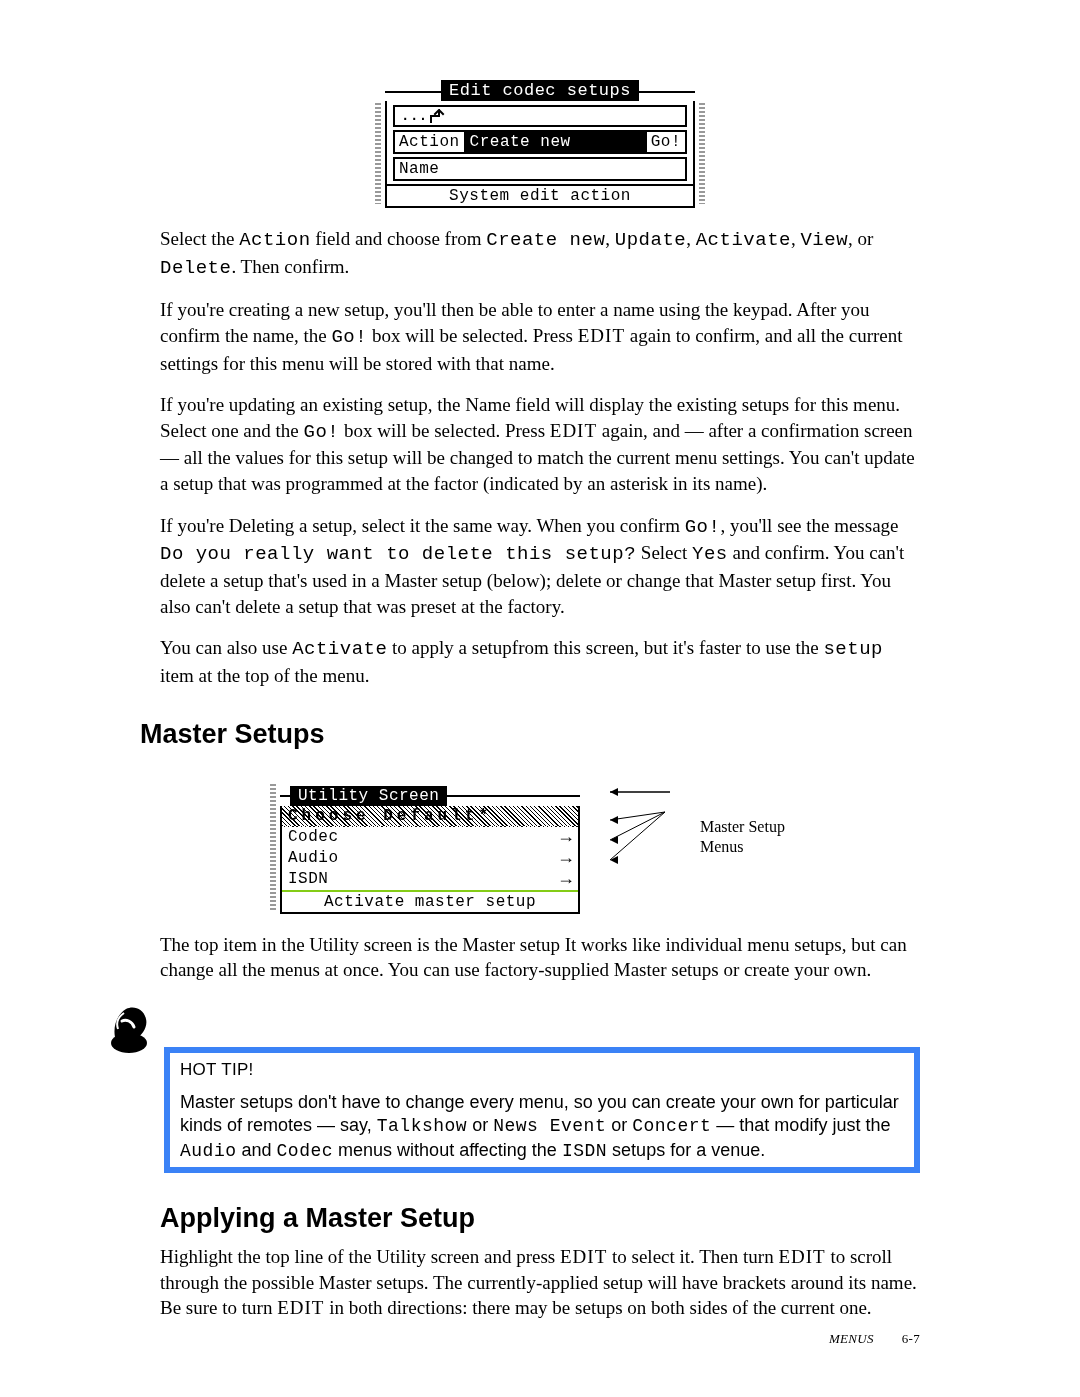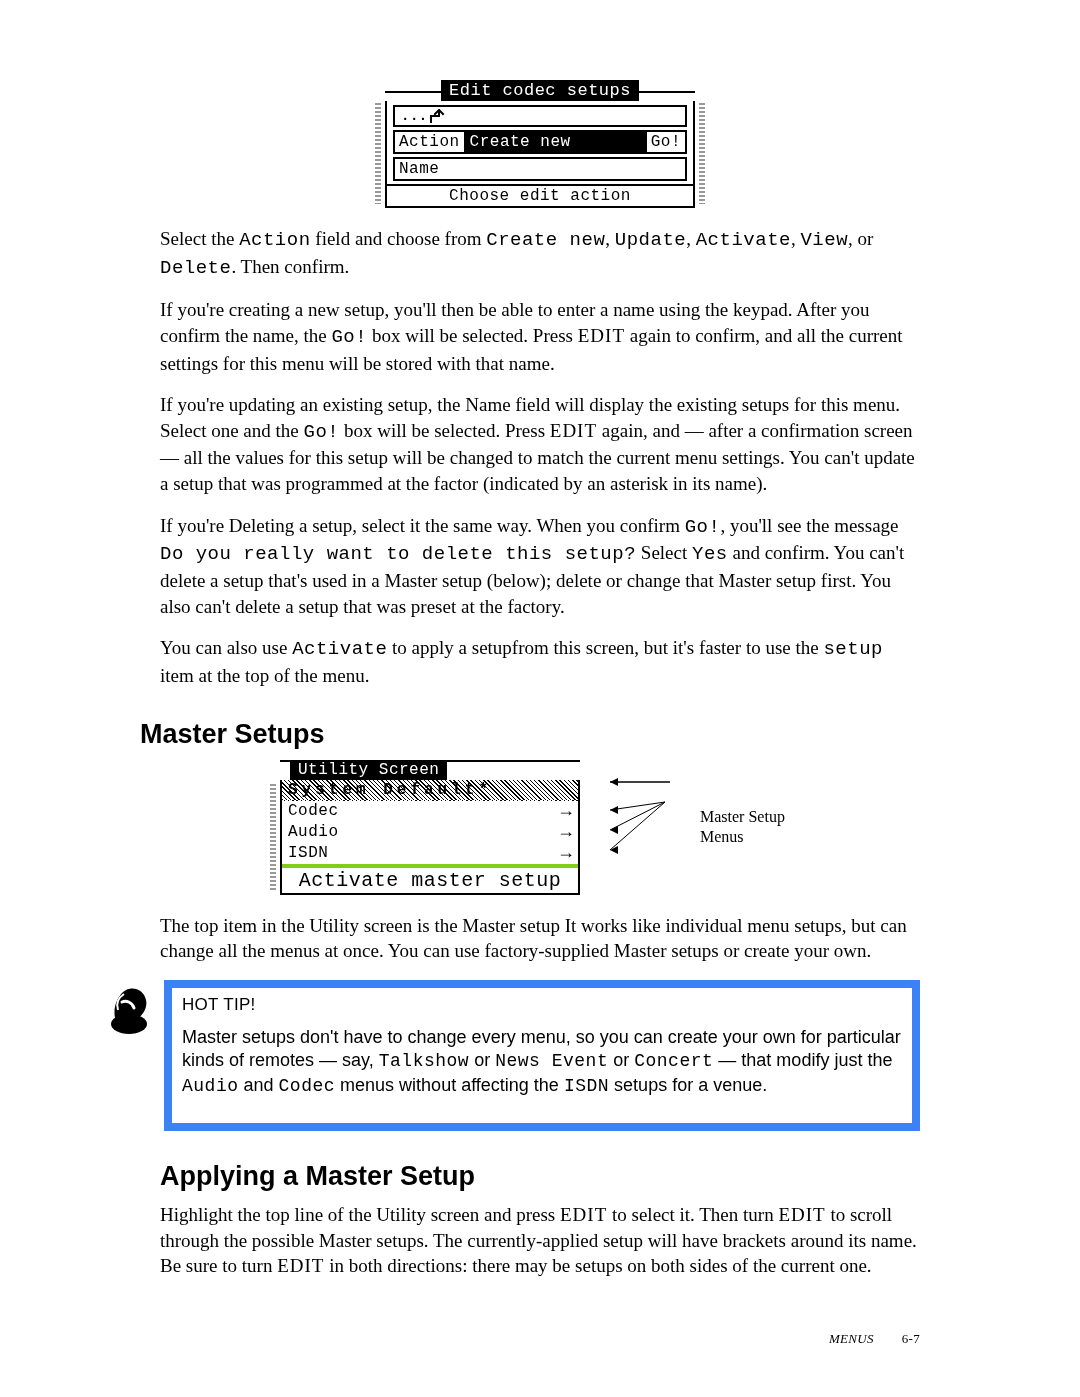--- a/index.html
+++ b/index.html
@@ -131,20 +131,22 @@
     align-items: center;
     gap: 30px;
     margin: 0 0 18px 120px;
   }
   .lcd2 {
     width: 300px;
     position: relative;
   }
   .lcd2 .titlebar {
     display: flex;
+    align-items: center;
+    margin-top: 26px;
   }
   .lcd2 .titlebar .dash { flex: 0 0 10px; border-top:2px solid #000; }
   .lcd2 .titlebar .lab {
     background:#000; color:#fff; padding:1px 8px; font-size:16px;
   }
   .lcd2 .titlebar .fill { flex:1; border-top:2px solid #000; }
   .lcd2 .box {
     border:2px solid #000; border-top:none;
   }
   .lcd2 .row2 {
@@ -158,23 +160,23 @@
     background: repeating-linear-gradient(45deg,#000 0 1px,#fff 1px 3px);
     font-weight:bold;
     letter-spacing:4px;
   }
   .lcd2 .row2 .arrow {
     margin-left:auto;
     font-size:18px;
     line-height:1;
   }
   .lcd2 .footer2 {
-    border-top:4px solid #84cc16;
+    border-top:2px solid #84cc16;
     text-align:center;
-    font-size:20px;
+    font-size:16px;
     padding:1px 0;
   }
   .lcd2 .sidebar {
     position:absolute;
     left:-10px; top:24px; bottom:4px; width:6px;
     background: repeating-linear-gradient(#000 0 2px, transparent 2px 4px);
     opacity:0.4;
   }
   .annot {
     font-size:16px;
@@ -191,25 +193,26 @@
     gap:12px;
     align-items:flex-start;
     margin: 8px 0 24px -54px;
   }
   .tipicon {
     flex:0 0 46px;
     height:56px;
   }
   .tipbox {
     flex:1;
-    border:8px solid #3b82f6;
-    padding:6px 10px 25px 10px;
+    border:6px solid #3b82f6;
+    padding:6px 10px 4px 10px;
     font-family: "Helvetica Neue", Helvetica, Arial, sans-serif;
     font-size:18px;
     line-height:1.3;
+    margin-top:48px;
   }
   .tipbox .tiplabel {
     font-size:17px;
     margin-bottom:10px;
     letter-spacing:0.3px;
   }
 
   
   .pagefoot {
     position:absolute;
@@ -239,21 +242,21 @@
         </svg>
       </div>
       <div class="row">
         <div class="cell mono">Action</div>
         <div class="cell sep invert mono" style="flex:1">Create new</div>
         <div class="cell sep mono">Go!</div>
       </div>
       <div class="row">
         <div class="cell mono" style="flex:1">Name</div>
       </div>
-      <div class="footer mono">Choose edit action</div>
+      <div class="footer mono">System edit action</div>
     </div>
   </div>
 
   <p class="para">
     <span>Select the </span><span class="mono">Action</span><span> field and choose from </span><span class="mono">Create new</span><span>, </span><span class="mono">Update</span><span>, </span><span class="mono">Activate</span><span>, </span><span class="mono">View</span><span>,  or  </span><span class="mono">Delete</span><span>. Then  confirm.</span>
   </p>
 
   <p class="para">
     <span>If you're creating a new setup, you'll then be able to enter a name using the keypad. After you confirm the name, the </span><span class="mono">Go!</span><span> box will be selected. Press </span><span class="smallcaps">EDIT</span><span> again to confirm, and all the current settings for this menu will be stored with that name.</span>
   </p>
@@ -275,21 +278,21 @@
   <div class="lcd2wrap">
     <div class="lcd2">
       <div class="sidebar"></div>
       <div class="titlebar">
         <div class="dash"></div>
         <div class="lab mono">Utility Screen</div>
         <div class="fill"></div>
       </div>
       <div class="box">
         <div class="row2 hl mono">
-            <span>System Default*</span>
+            <span>Choose Default*</span>
           </div>
         <div class="row2 mono">
             <span>Codec</span>
             <span class="arrow">→</span>
           </div>
         <div class="row2 mono">
             <span>Audio</span>
             <span class="arrow">→</span>
           </div>
         <div class="row2 mono">

